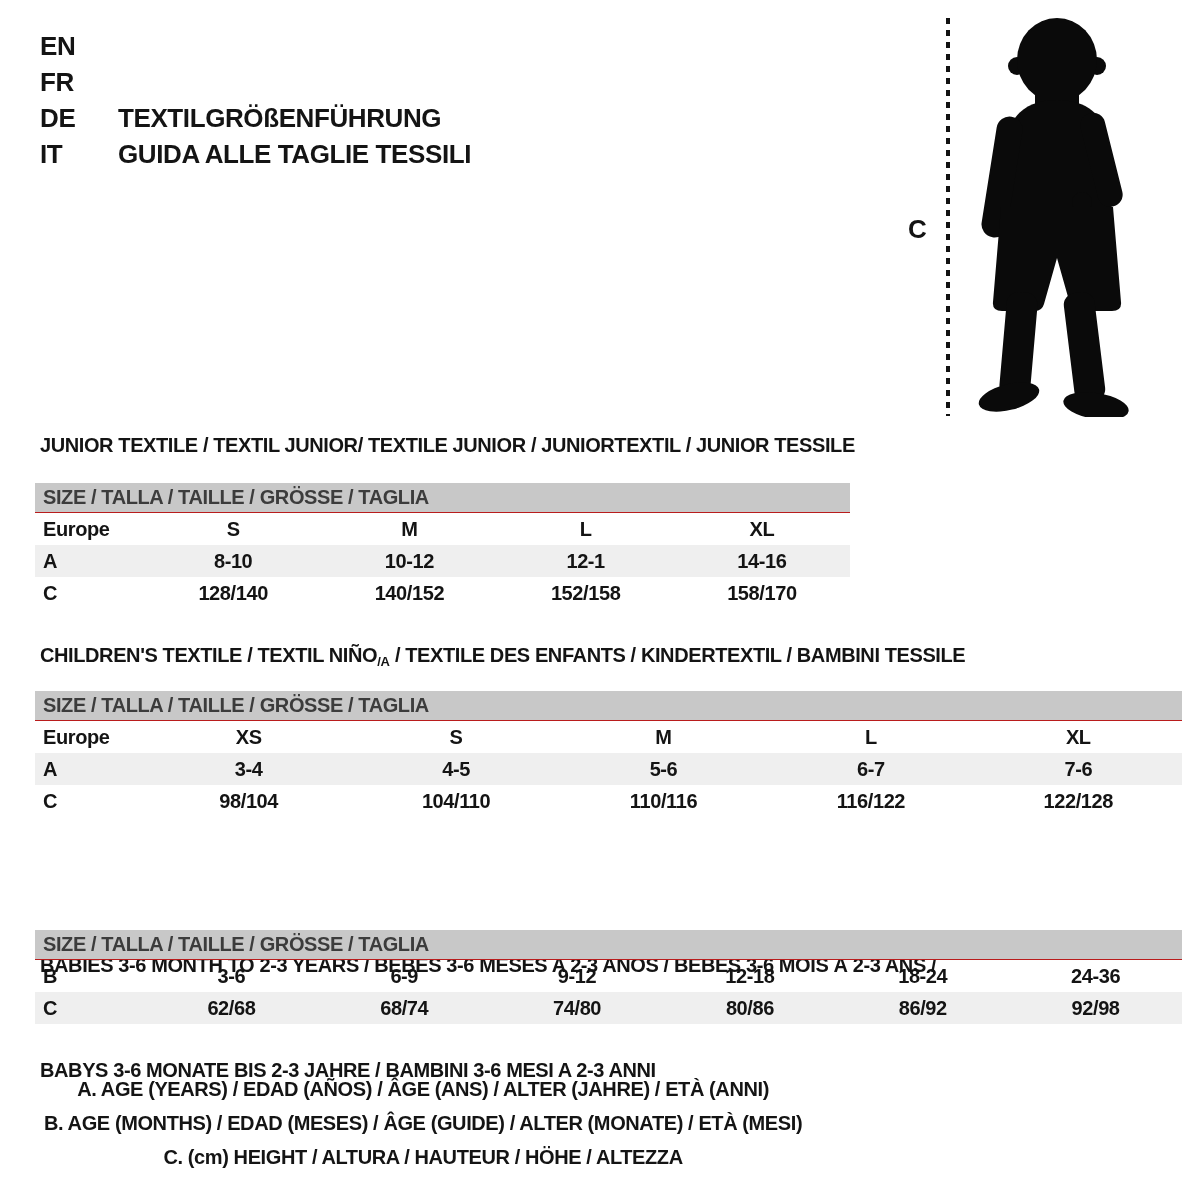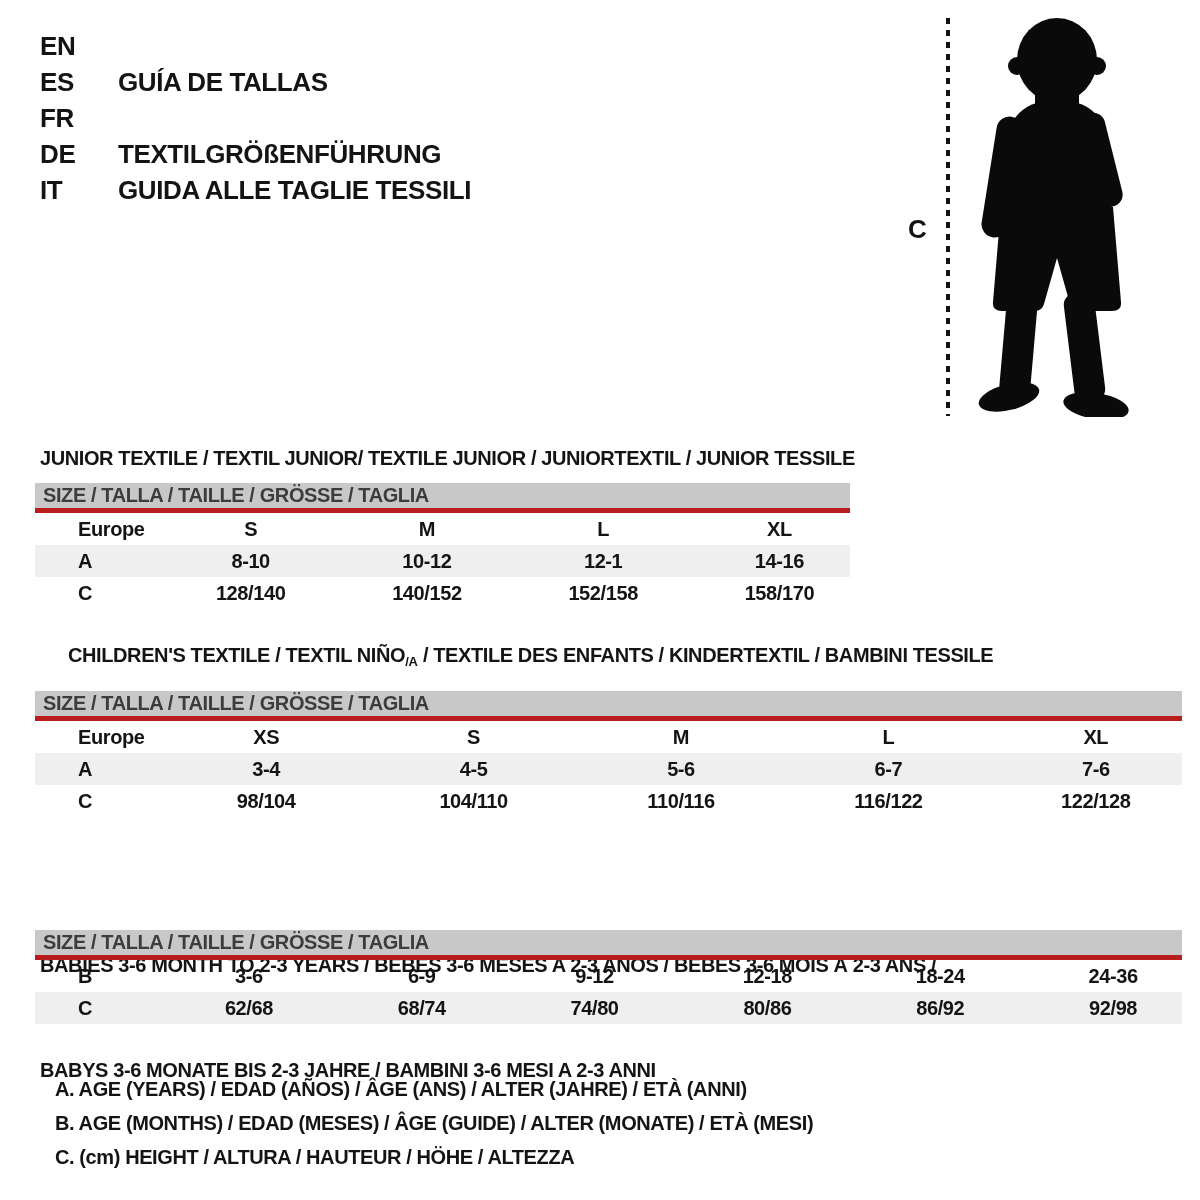--- a/index.html
+++ b/index.html
@@ -17,60 +17,56 @@
   
   .fig-line {
     position:absolute; left:946px; top:18px; width:4px; height:398px;
     background:repeating-linear-gradient(to bottom, #121212 0 6px, transparent 6px 12px);
   }
   .fig-label { position:absolute; left:908px; top:214px; font-size:26px; }
   .silhouette { position:absolute; left:965px; top:12px; }
 
   
   .section-title { position:absolute; left:40px; font-size:20px; white-space:pre; }
-  .title-junior  { top:447px; }
-  .title-children{ top:644px;margin-left:28px; }
+  .title-junior  { top:434px; }
+  .title-children{ top:644px; }
   .title-babies  { top:878px; line-height:35px; }
   .sub-a { font-size:13px; position:relative; top:4px; letter-spacing:-0.2px; }
 
   
   .table { position:absolute; left:35px; }
   .table-junior   { top:483px; width:815px; }
   .table-children { top:691px; width:1147px; }
   .table-babies   { top:930px; width:1147px; }
 
   .sizebar {
     height:30px; background:#c8c8c8; display:flex; align-items:center;
     padding-left:8px; box-sizing:border-box; font-size:20px; color:#3c3c3c;
-    border-bottom:5px solid #b91c1c;
+    border-bottom:1px solid #b91c1c;
   }
   .trow { display:grid; height:32px; align-items:center; font-size:20px; }
   .cols-5 { grid-template-columns:110px repeat(4,1fr); }
   .cols-6 { grid-template-columns:110px repeat(5,1fr); }
   .cols-7 { grid-template-columns:110px repeat(6,1fr); }
-  .trow span { text-align:center;margin-left:35px; }
+  .trow span { text-align:center; }
   .trow .c0 { text-align:left; padding-left:8px; }
   .row-alt { background:#efefef; }
 
   
-  .notes { position:absolute; left:55px; top:1072px; }
+  .notes { position:absolute; left:44px; top:1072px;text-align:center; }
   .note { font-size:20px; line-height:34px; }
 </style>
 </head>
 <body>
 
 <div class="page">
 
   <div class="langs">
     <div class="lang-row">
       <span class="lang-code">EN</span>
-    </div>
-    <div class="lang-row">
-      <span class="lang-code">ES</span>
-      <span>GUÍA DE TALLAS</span>
     </div>
     <div class="lang-row">
       <span class="lang-code">FR</span>
     </div>
     <div class="lang-row">
       <span class="lang-code">DE</span>
       <span>TEXTILGRÖßENFÜHRUNG</span>
     </div>
     <div class="lang-row">
       <span class="lang-code">IT</span>

